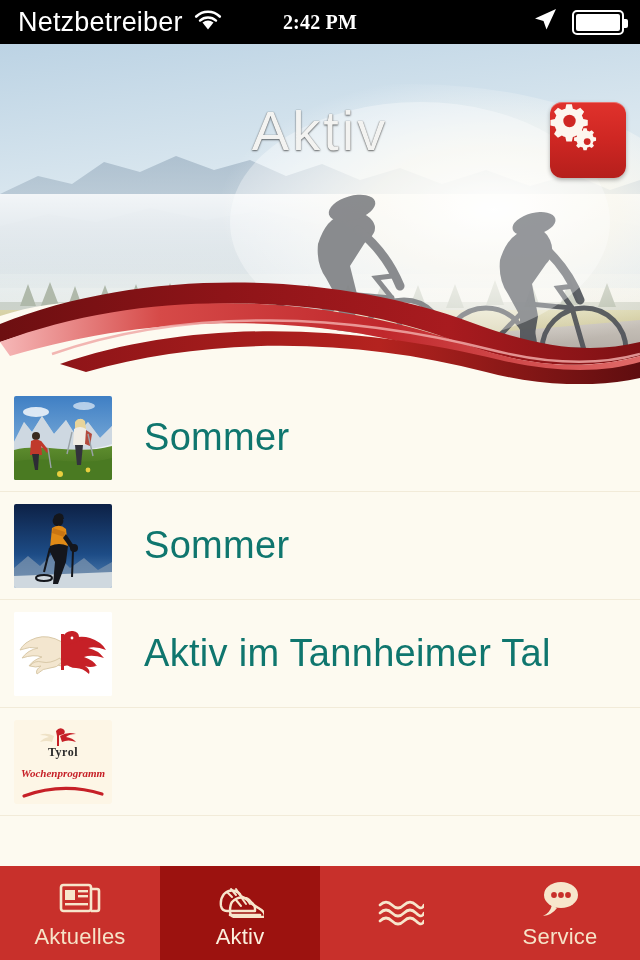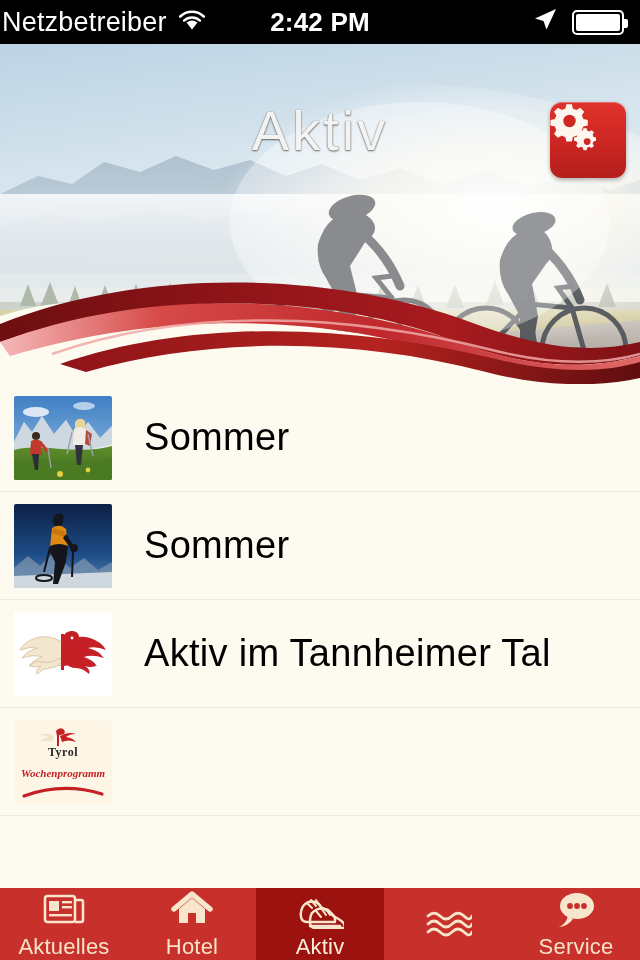--- a/index.html
+++ b/index.html
@@ -9,22 +9,22 @@
     background:#FDFAF0;
     -webkit-font-smoothing:antialiased;
   }
 
   
   .statusbar{
     position:absolute; left:0; top:0; width:640px; height:44px;
     background:#000; color:#fff; display:flex; align-items:center;
     font-size:26px; letter-spacing:.2px;
   }
-  .sb-left{ display:flex; align-items:center; gap:10px; padding-left:2px; width:240px; }
-  .sb-center{ flex:1; text-align:center; font-weight:bold; font-size:26px; }
+  .sb-left{ display:flex; align-items:center; gap:10px; padding-left:18px; width:240px; }
+  .sb-center{ flex:1; text-align:center; font-weight:bold; font-size:20px;font-family:Liberation Serif, serif; }
   .sb-right{ width:240px; display:flex; align-items:center; justify-content:flex-end;
              gap:14px; padding-right:16px; }
   .carrier{ font-size:27px; }
   .wifi{ display:block; }
   .loc{ display:block; }
   .batt{ position:relative; width:52px; height:25px; border:2px solid #fff;
          border-radius:5px; }
   .batt i{ position:absolute; left:2px; top:2px; bottom:2px; right:2px;
            background:#fff; border-radius:2px; display:block; }
   .batt:after{ content:""; position:absolute; right:-6px; top:7px; width:4px; height:9px;
@@ -58,27 +58,27 @@
   .row{
     position:relative; height:108px; display:flex; align-items:center;
     padding-left:14px; border-bottom:1px solid #F2EBD9; cursor:pointer;
   }
   .thumb{
     width:98px; height:84px; flex:0 0 98px; overflow:hidden;
     border-radius:2px; background:#fff; position:relative;
   }
   .thumb svg{ display:block; }
   .row-label{
-    font-size:38px; color:#000000; font-weight:400;
+    font-size:38px; color:#0f766e; font-weight:400;
     margin-left:32px; letter-spacing:.3px; white-space:nowrap;
   }
 
   
   .tabbar{
-    position:absolute; left:0; bottom:0; width:640px; height:72px;
+    position:absolute; left:0; bottom:0; width:640px; height:94px;
     display:flex; background:#C8302B;
   }
   .tab{
     flex:1 1 0; display:flex; flex-direction:column; align-items:center;
     justify-content:center; gap:4px; cursor:pointer; position:relative;
     background:#C8302B;
   }
   .tab.active{ background:#9C120F; }
   .tab-icon{ height:44px; display:flex; align-items:center; justify-content:center; }
   .tab-label{ font-size:22px; color:#F6E3C8; letter-spacing:.2px; }
@@ -423,30 +423,20 @@
         <path d="M33,11 h6 a2,2 0 0 1 2,2 v18 a2,2 0 0 1 -2,2 h-6" fill="none" stroke="#F7E6CC" stroke-width="2.6"></path>
         <rect x="7" y="12" width="10" height="10" fill="#F7E6CC"></rect>
         <rect x="20" y="12" width="10" height="2.4" fill="#F7E6CC"></rect>
         <rect x="20" y="17" width="10" height="2.4" fill="#F7E6CC"></rect>
         <rect x="7" y="25" width="23" height="2.4" fill="#F7E6CC"></rect>
       </svg>
     </div>
     <div class="tab-label">Aktuelles</div>
   </div>
 
-  <div class="tab">
-    <div class="tab-icon">
-      <svg width="44" height="40" viewBox="0 0 44 40">
-        <path d="M4,20 L22,5 L40,20" fill="none" stroke="#F7E6CC" stroke-width="5.5" stroke-linejoin="round" stroke-linecap="round"></path>
-        <path d="M9,20 L9,34 L35,34 L35,20 L22,9 Z" fill="#F7E6CC"></path>
-        <rect x="18" y="24" width="8" height="10" fill="#C8302B"></rect>
-      </svg>
-    </div>
-    <div class="tab-label">Hotel</div>
-  </div>
 
   <div class="tab active">
     <div class="tab-icon">
       <svg width="48" height="40" viewBox="0 0 48 40">
 
         <path d="M8,16 q5,-5 11,-3 q4,1 6,5 l8,5 q5,2 6,7 l0,3 l-28,0 q-5,0 -6,-5 q-1,-7 3,-12z" fill="none" stroke="#F7E6CC" stroke-width="2.4" stroke-linejoin="round"></path>
         <path d="M11,14 l5,5 M15,11 l5,6 M20,11 l4,6" stroke="#F7E6CC" stroke-width="2" fill="none" stroke-linecap="round"></path>
 
         <path d="M16,24 q6,-6 13,-4 q5,1 7,6 l8,5 q5,3 5,8 l-30,0 q-5,0 -5,-6 q0,-6 2,-9z" fill="none" stroke="#F7E6CC" stroke-width="2.4" stroke-linejoin="round"></path>
         <path d="M20,22 l5,6 M25,19 l5,7 M30,20 l4,6" stroke="#F7E6CC" stroke-width="2" fill="none" stroke-linecap="round"></path>

